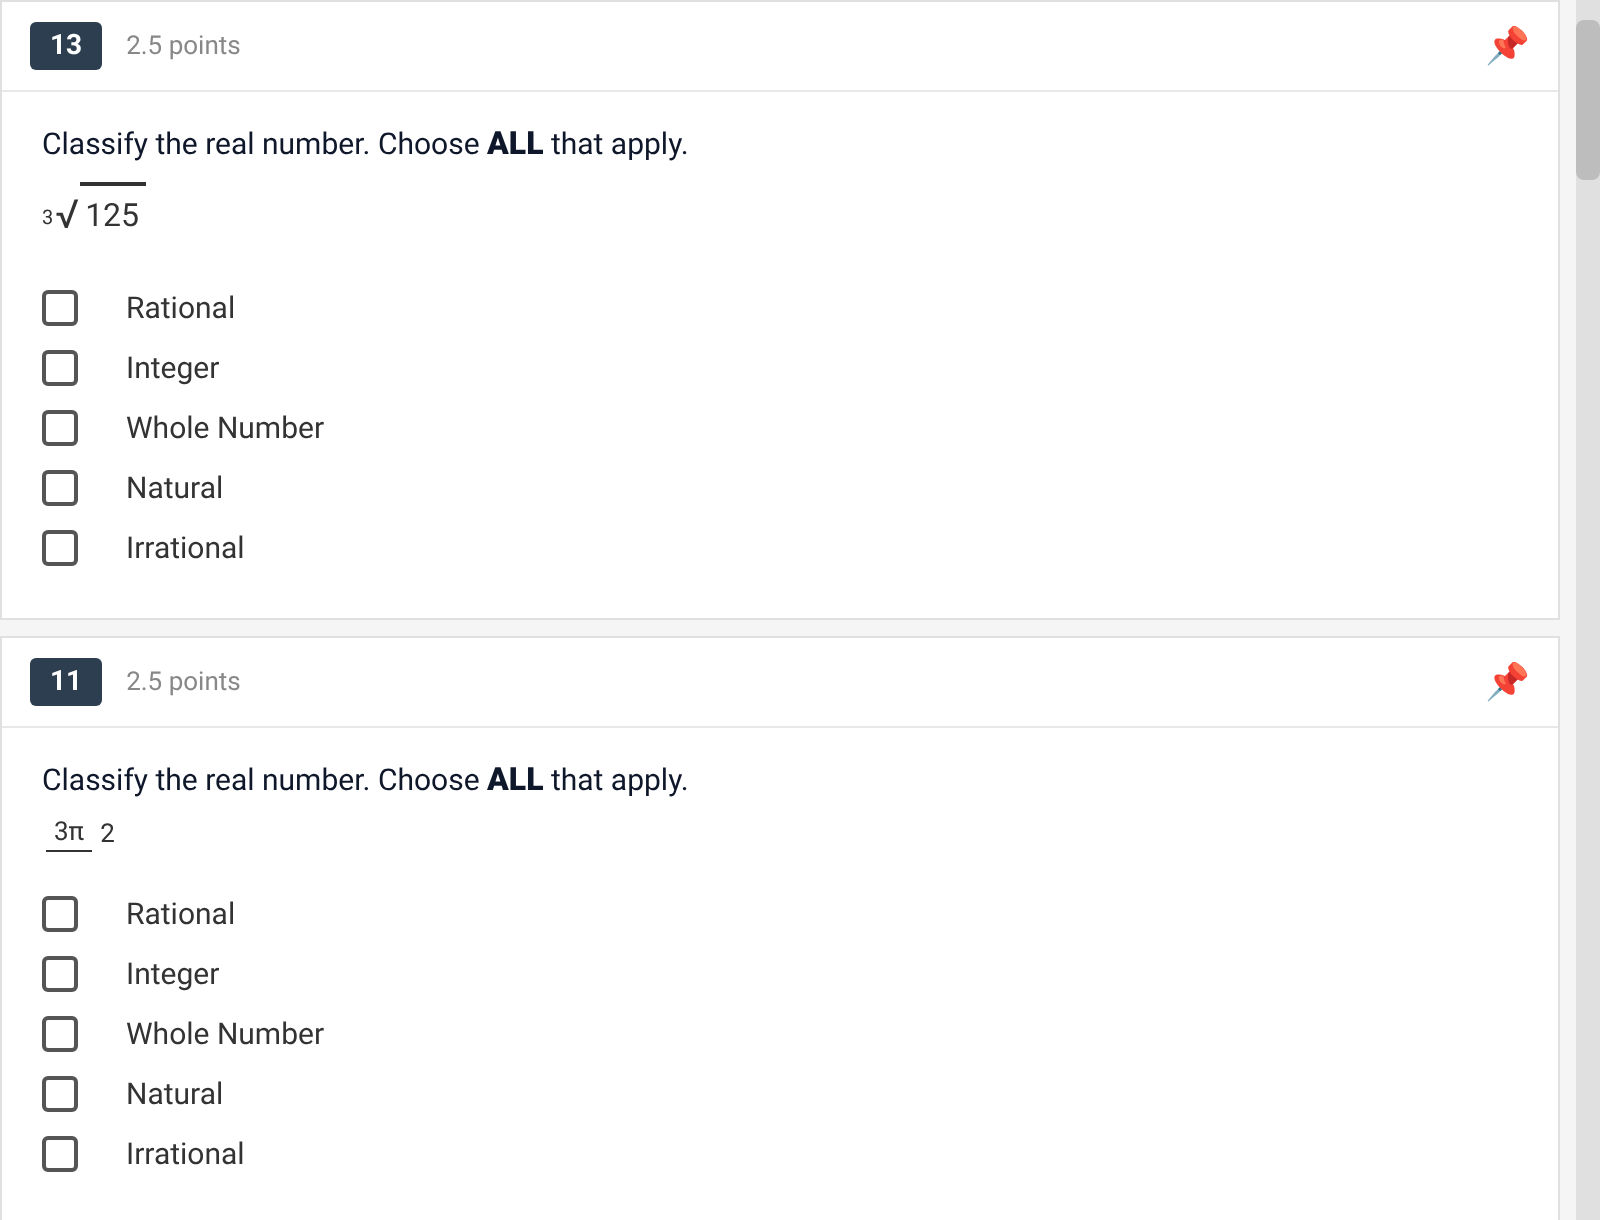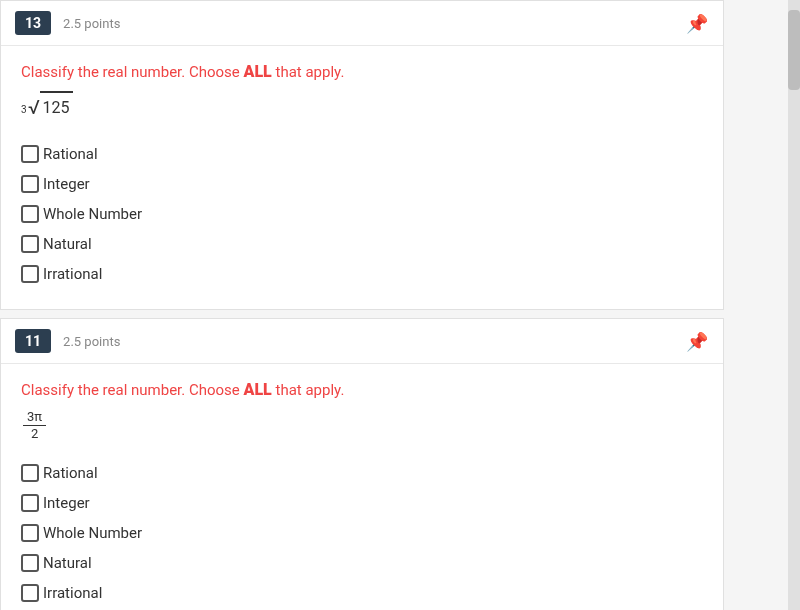--- a/index.html
+++ b/index.html
@@ -39,21 +39,21 @@
       border-radius: 4px;
       position: absolute;
       top: 10px;
     }
 
     .question-block {
       background: #ffffff;
       margin: 0 0 8px 0;
       padding: 0;
       border: 1px solid #e0e0e0;
-      width: 724px;
+      width: 780px;
     }
 
     .question-header {
       display: flex;
       align-items: center;
       padding: 10px 14px;
       border-bottom: 1px solid #e8e8e8;
       background: #ffffff;
     }
 
@@ -81,21 +81,21 @@
       font-size: 18px;
       cursor: pointer;
     }
 
     .question-body {
       padding: 16px 20px 20px 20px;
     }
 
     .question-text {
       font-size: 15px;
-      color: #ef4444;
+      color: #0f172a;
       margin-bottom: 10px;
     }
 
     .question-text strong {
       font-weight: 900;
       font-size: 16px;
     }
 
     .math-expression {
       font-size: 16px;
@@ -127,21 +127,21 @@
 
     .radical-radicand {
       border-top: 2px solid #333;
       padding: 4px 3px;
       font-size: 16px;
       line-height: 1.4;
     }
 
     .fraction-expr {
       display: inline-flex;
-      flex-direction: column;
+      flex-direction: row;
       align-items: center;
       vertical-align: middle;
       font-size: 13px;
       line-height: 1.2;
       margin-left: 2px;
     }
 
     .fraction-numerator {
       border-bottom: 1.5px solid #333;
       padding: 0 4px;
@@ -155,21 +155,21 @@
 
     .options-list {
       list-style: none;
       padding: 0;
     }
 
     .option-item {
       display: flex;
       align-items: center;
       padding: 6px 0;
-      gap: 4px;
+      gap: 24px;
       cursor: pointer;
     }
 
     .option-checkbox {
       width: 18px;
       height: 18px;
       border: 2px solid #555;
       border-radius: 3px;
       background: #fff;
       flex-shrink: 0;

